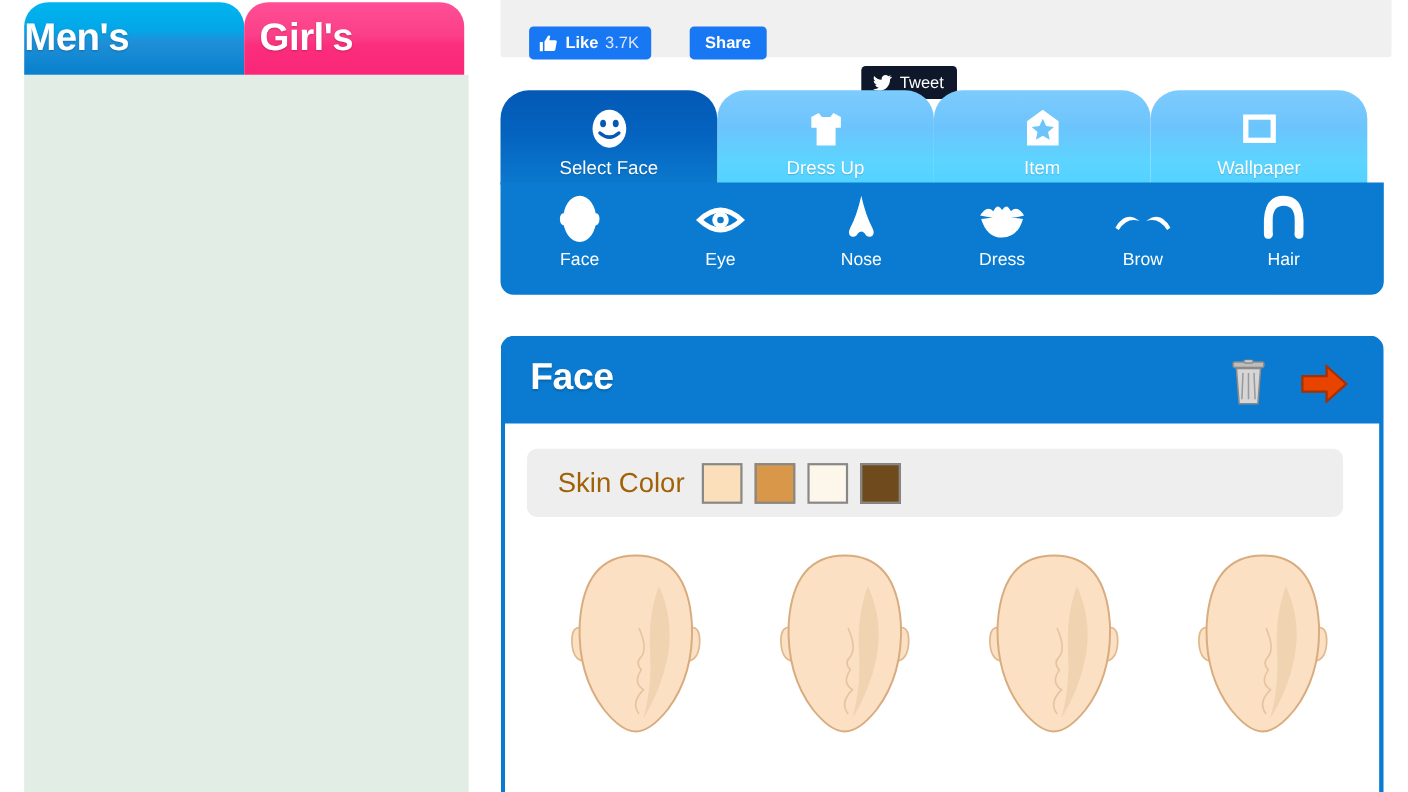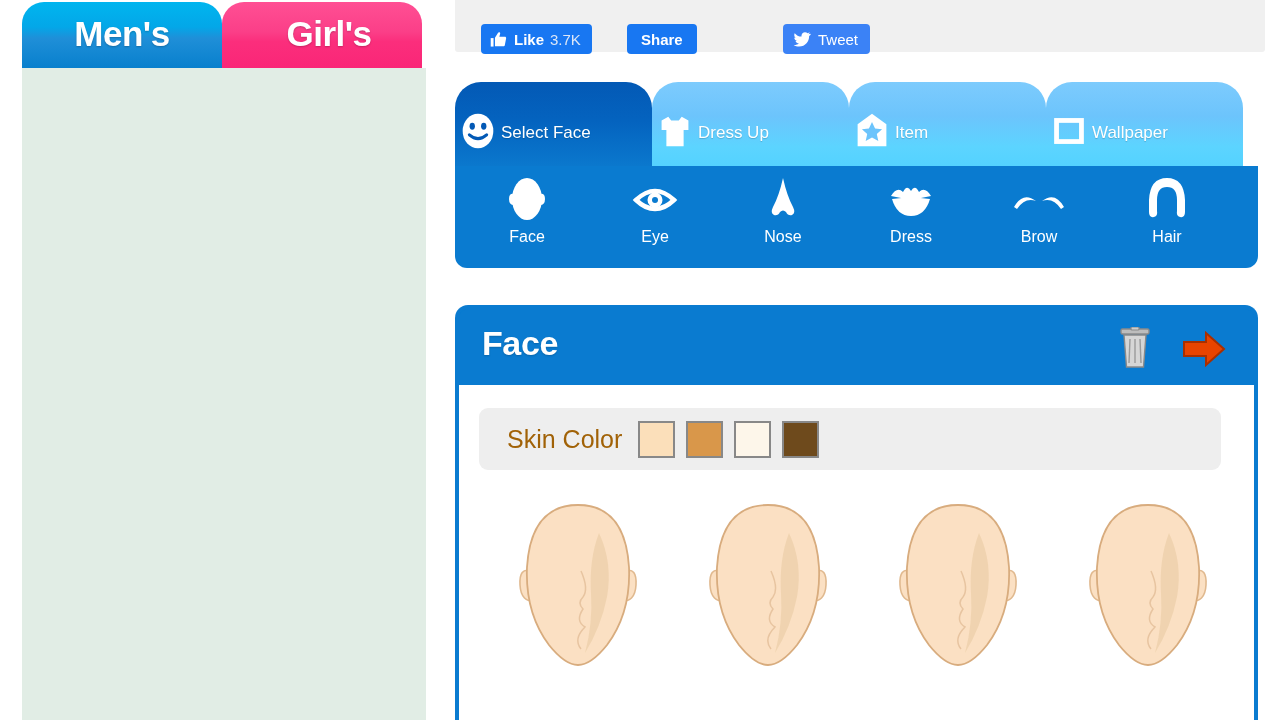--- a/index.html
+++ b/index.html
@@ -37,21 +37,20 @@
   }
 
   .gender-tab {
     position: absolute;
     top: 2px;
     height: 66px;
     border-radius: 22px 22px 0 0;
     box-sizing: border-box;
     display: flex;
     align-items: center;
-    justify-content: center;
     cursor: pointer;
     overflow: hidden;
   }
 
   .gender-tab .gt-label {
     font-size: 35px;
     font-weight: bold;
     color: #ffffff;
     letter-spacing: -0.5px;
     text-shadow: 0 1px 2px rgba(0,0,0,0.22);
@@ -135,24 +134,25 @@
 
   #btn-share {
     left: 172px;
     padding: 0 14px;
     background: #1877f2;
   }
 
   #btn-tweet {
     left: 328px;
     padding: 0 12px 0 10px;
-    background: #3b82f6;
+    background: #0f172a;
     border-radius: 4px;
     font-weight: normal;
     font-size: 15px;
+    margin-top: 36px;
   }
   #btn-tweet .bird-ico {
     width: 18px; height: 18px;
     margin-right: 7px;
     display: block;
   }
 
   
   #mode-tabs {
     position: absolute;
@@ -165,21 +165,21 @@
   .mode-tab {
     position: absolute;
     top: 0;
     width: 197px;
     height: 86px;
     border-radius: 26px 26px 0 0;
     box-sizing: border-box;
     cursor: pointer;
     overflow: hidden;
     display: flex;
-    flex-direction: row;
+    flex-direction: column;
     align-items: center;
     justify-content: flex-start;
     padding-top: 12px;
   }
 
   .mode-tab.inactive {
     background: linear-gradient(#7dcbfd 0%, #6cc4fc 40%, #5cd4ff 75%, #53d2ff 100%);
   }
   .mode-tab.active {
     background: linear-gradient(#0359b5 0%, #0463bf 45%, #0b79ce 100%);

